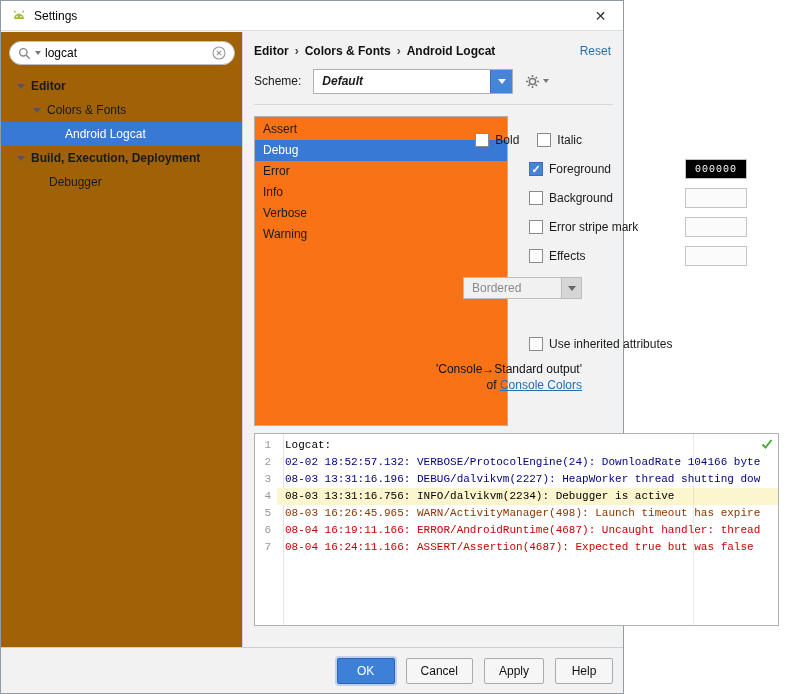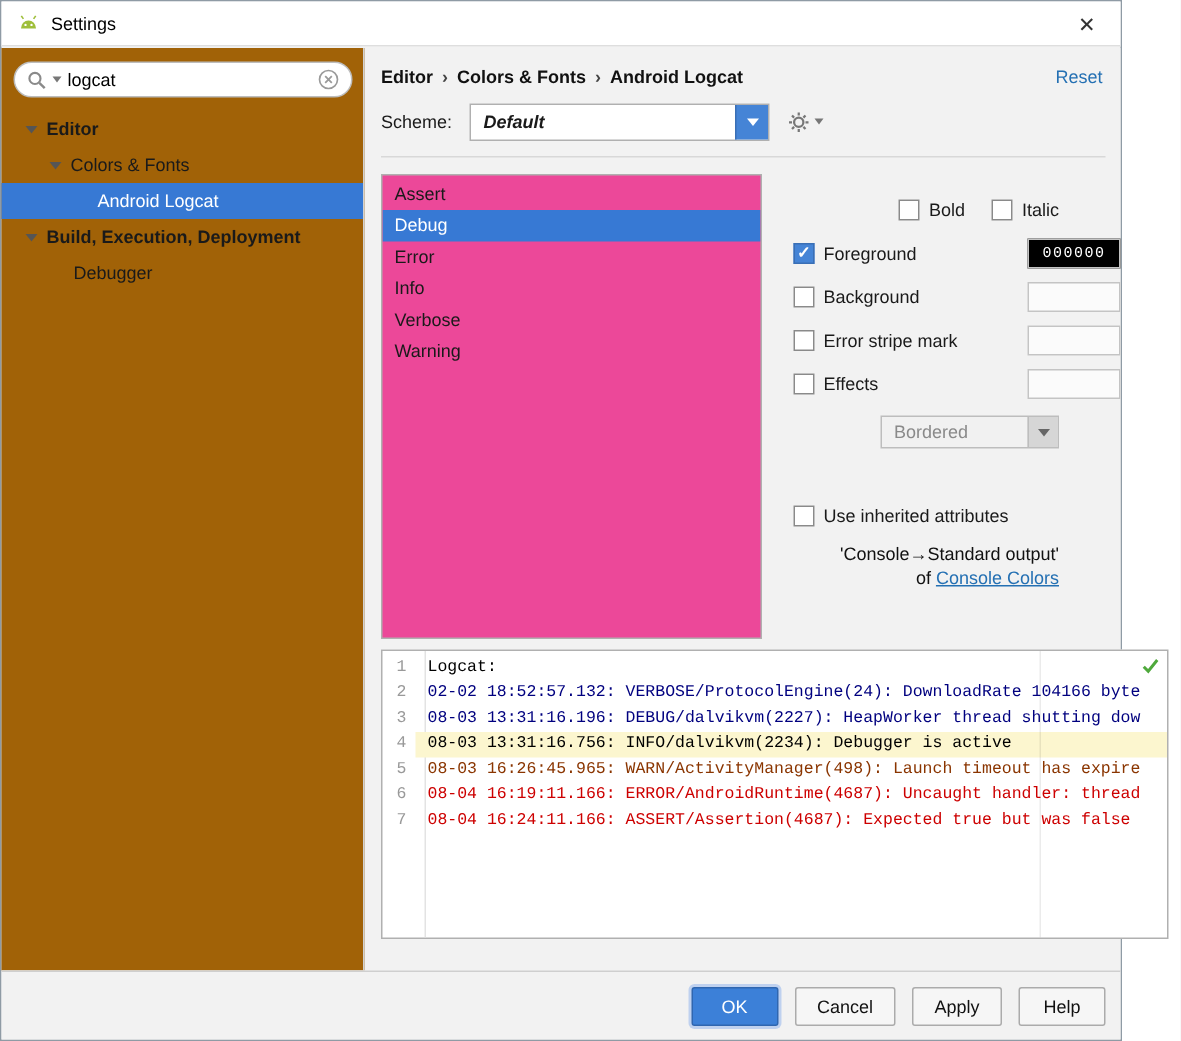--- a/index.html
+++ b/index.html
@@ -1,19 +1,19 @@
 <!DOCTYPE html>
 <html><head>
 <meta charset="utf-8">
 <style>
   * { margin:0; padding:0; box-sizing:border-box; }
   html,body { width:787px; height:694px; overflow:hidden; }
   body { font-family:"Liberation Sans",sans-serif; font-size:12px; color:#1a1a1a; background:#fff; }
 
-  .window { position:relative; width:748px; height:694px; background:#f2f2f2; border:1px solid #8f9ba5; }
+  .window { position:relative; width:624px; height:694px; background:#f2f2f2; border:1px solid #8f9ba5; }
 
   
   .titlebar { position:absolute; top:0; left:0; right:0; height:30px; background:#ffffff; border-bottom:1px solid #dedede; display:flex; align-items:center; padding-left:10px; gap:7px; }
   .titlebar .title { font-size:12px; color:#000; }
   .close-btn { position:absolute; right:0; top:0; width:45px; height:30px; display:flex; align-items:center; justify-content:center; font-size:14px; color:#333; cursor:default; }
 
   
   .sidebar { position:absolute; top:31px; left:0; width:242px; bottom:46px; background:#a16207; border-right:1px solid #d2d2d2; }
   .searchbox { position:absolute; top:9px; left:8px; width:226px; height:24px; background:#fff; border:1px solid #bdbdbd; border-radius:12px; display:flex; align-items:center; padding:0 8px; gap:4px; }
   .searchbox input { flex:1; border:none; outline:none; background:transparent; font:12px "Liberation Sans",sans-serif; color:#000; min-width:0; }
@@ -39,21 +39,21 @@
   .scheme-label { margin-right:12px; }
   .combo { width:200px; height:25px; background:#fff; border:1px solid #b0b0b0; display:flex; align-items:stretch; }
   .combo .combo-text { flex:1; display:flex; align-items:center; padding-left:8px; font-weight:bold;font-style:italic; }
   .combo .combo-btn { width:22px; background:#4584d6; border-left:1px solid #3a6fb5; display:flex; align-items:center; justify-content:center; }
   .combo .combo-btn .tri { width:0; height:0; border-left:4px solid transparent; border-right:4px solid transparent; border-top:5px solid #fff; }
   .gear-wrap { display:flex; align-items:center; gap:3px; margin-left:12px; }
 
   .hsep { position:absolute; top:72px; left:10px; right:10px; height:1px; background:#d8d8d8; }
 
   
-  .attrlist { position:absolute; top:84px; left:10px; width:254px; height:310px; background:#ec4899; border:1px solid #b0b0b0; padding-top:2px; overflow:hidden; }
+  .attrlist { position:absolute; top:84px; left:10px; width:254px; height:310px; background:#f97316; border:1px solid #b0b0b0; padding-top:2px; overflow:hidden; }
   .attr-item { height:21px; line-height:21px; padding-left:8px; }
   .attr-item.selected { background:#3779d4; color:#fff; }
 
   
   .opt-row { position:absolute; left:285px; width:218px; display:flex; align-items:center; }
   .cb { width:14px; height:14px; background:#fff; border:1px solid #8a8a8a; flex:0 0 auto; display:flex; align-items:center; justify-content:center; }
   .cb.checked { background:#4584d6; border-color:#3a6fb5; color:#fff; font-size:11px; font-weight:bold; line-height:1; }
   .cb-label { margin-left:6px; }
   .swatch { margin-left:auto; width:62px; height:20px; border:1px solid #c4c4c4; background:#fbfbfb; display:flex; align-items:center; justify-content:center; }
   .swatch.filled { background:#000; color:#fff; font-family:"Liberation Mono",monospace; font-size:10px; letter-spacing:1px; }

